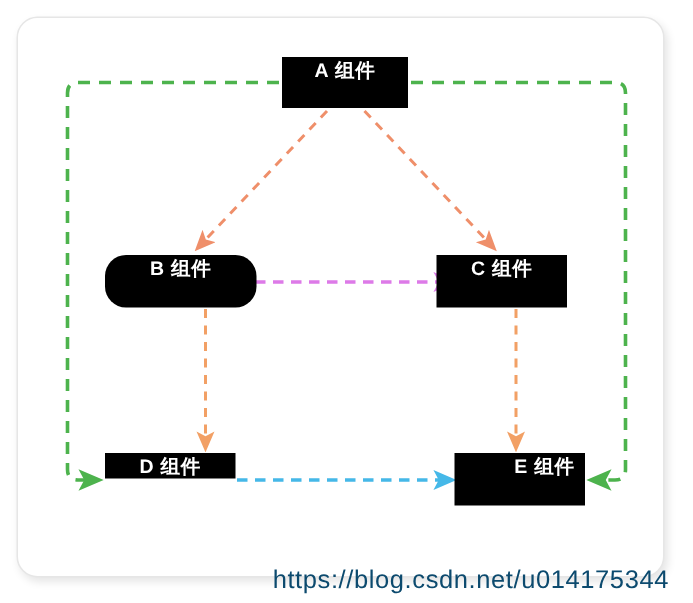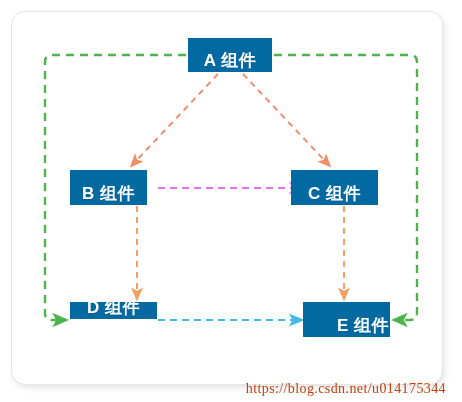--- a/index.html
+++ b/index.html
@@ -43,48 +43,48 @@
     left: 0;
     top: 0;
     width: 462px;
     height: 402px;
     pointer-events: none;
   }
 
   
   .node {
     position: absolute;
-    background: #0369a1;
+    background: #000000;
     color: #ffffff;
-    font-size: 17px;
+    font-size: 13px;
     font-weight: bold;
     display: flex;
-    align-items: flex-end;
+    align-items: flex-start;
     justify-content: center;
     letter-spacing: 0.5px;
     box-sizing: border-box;
     text-shadow: 0 1px 1px rgba(0,0,0,0.08);
   }
 
   #node-a { left: 188px; top: 38px;  width: 84px; height: 34px; }
-  #node-b { left: 70px;  top: 170px; width: 77px; height: 35px; }
+  #node-b { left: 70px;  top: 170px; width: 101px; height: 35px; border-radius: 14px; }
   #node-c { left: 291px; top: 170px; width: 87px; height: 35px; }
   #node-d { left: 70px;  top: 302px; width: 87px; height: 17px; }
   #node-e { left: 303px; top: 302px; width: 87px; height: 35px; padding-left: 33px; }
 
   
   .watermark {
     position: absolute;
     right: 16px;
     bottom: 5px;
-    font-size: 14px;
-    color: #c2410c;
+    font-size: 17px;
+    color: #0c4a6e;
     letter-spacing: 0.4px;
     white-space: nowrap;
-    font-family: Liberation Serif, serif;
+    font-family: Liberation Sans, sans-serif;
   }
 </style>
 </head>
 <body>
 
 <div id="diagram-root">
 
   <div class="card"></div>
 
   <svg class="edge-layer" width="462" height="402" viewBox="0 0 462 402" xmlns="http://www.w3.org/2000/svg">

